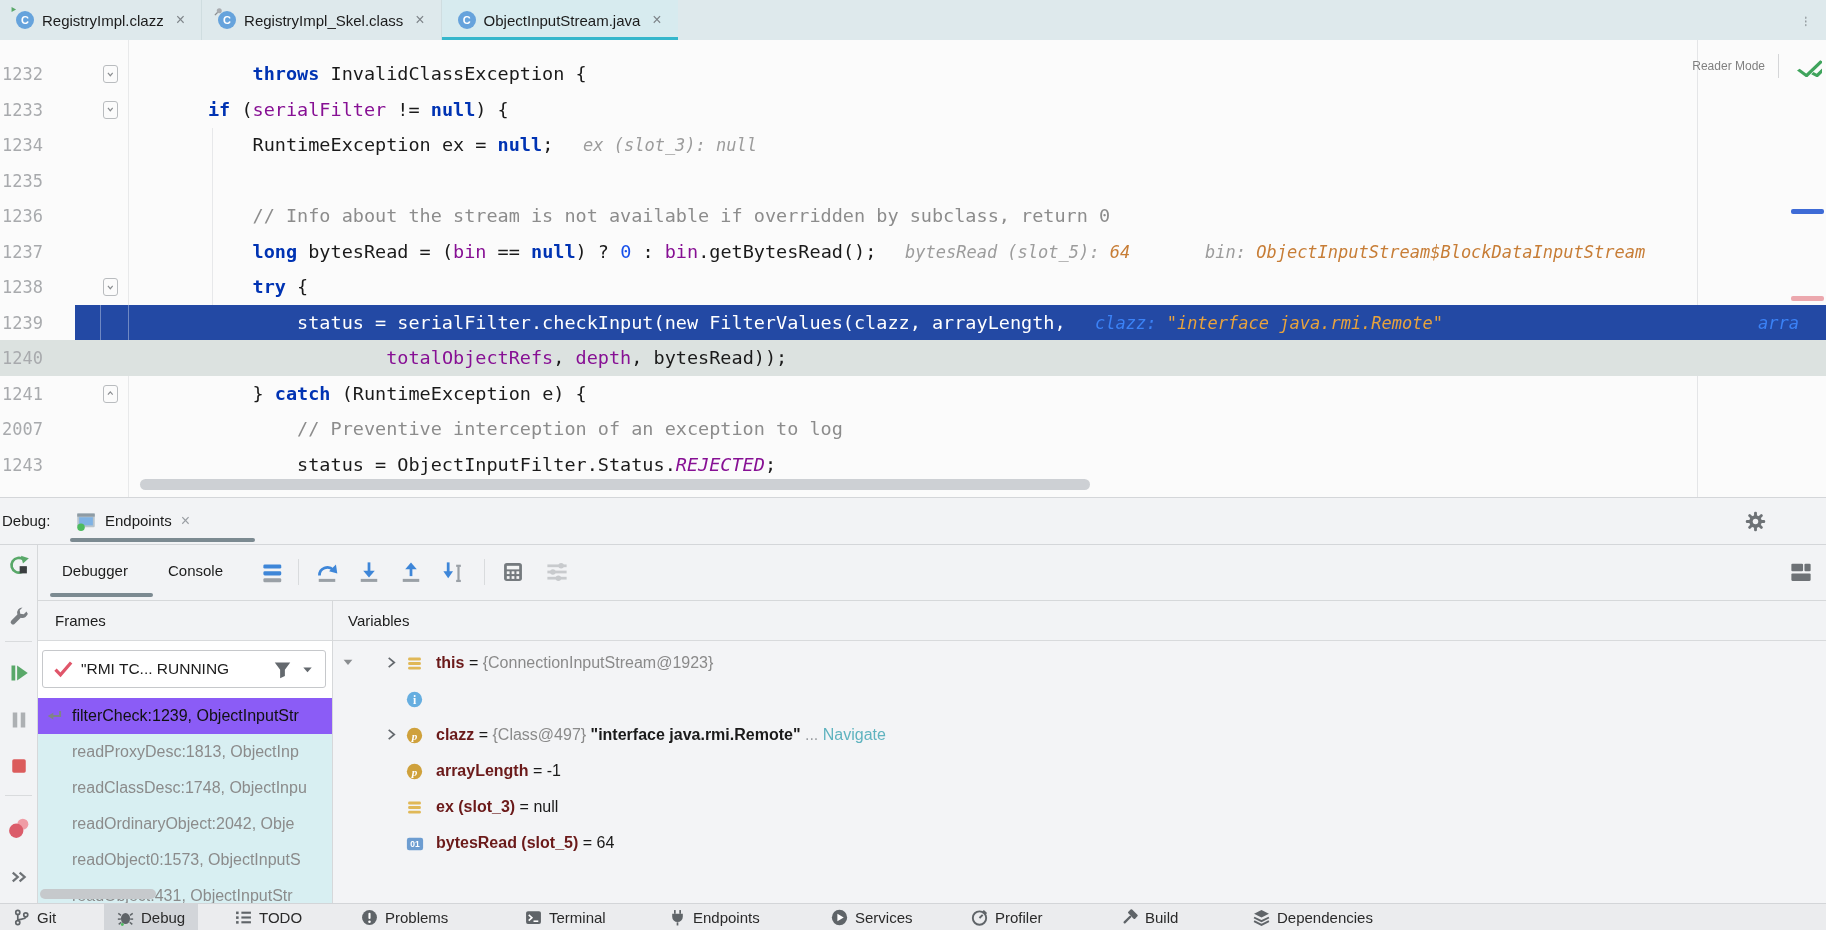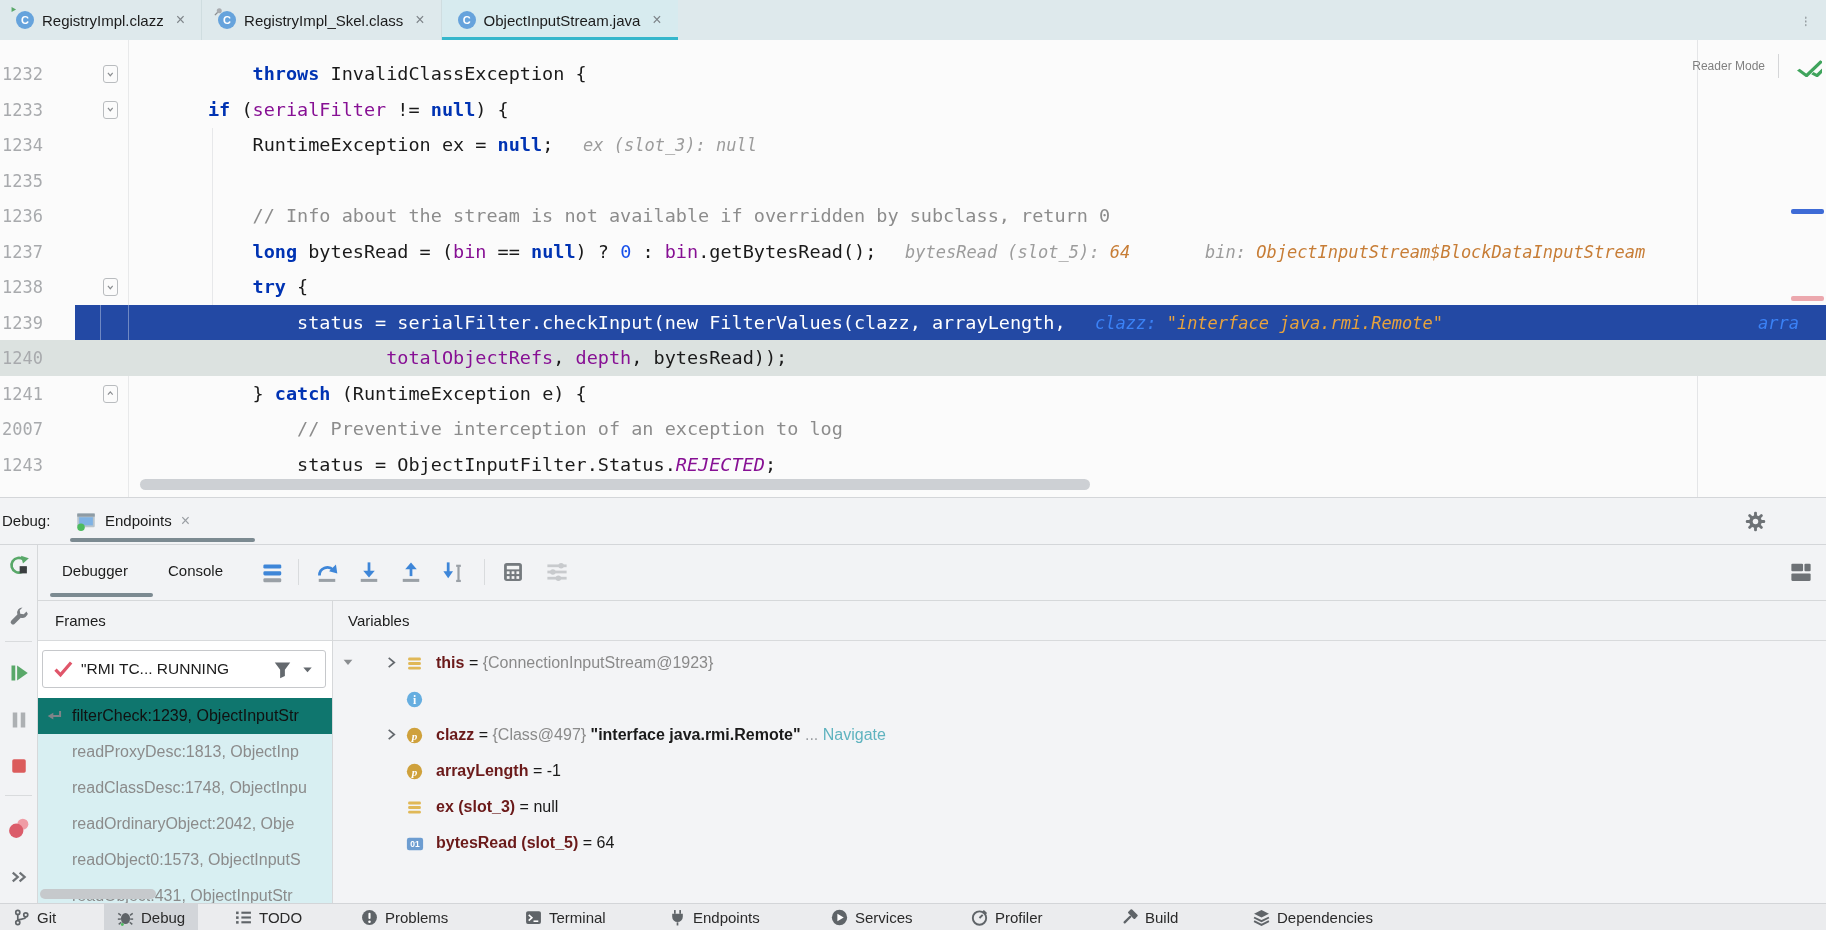--- a/index.html
+++ b/index.html
@@ -63,21 +63,21 @@
             border-bottom:1px solid #D8DADC;box-sizing:border-box}
   .phead{position:absolute;top:0;line-height:39px;font-size:15px;color:#1c1c1c}
   .pdiv{position:absolute;left:332px;top:601px;width:1px;height:302px;background:#D6D8DA}
   
   .frames{position:absolute;left:38px;top:641px;width:294px;height:262px;background:#FFF;overflow:hidden}
   .combo{position:absolute;left:4px;top:9px;width:284px;height:38px;background:#fff;
          border:1px solid #C6C8CB;border-radius:3px;display:flex;align-items:center;gap:8px;padding:0 10px;box-sizing:border-box}
   .combo .tlabel{font-size:15.5px;color:#1c1c1c;flex:1;white-space:nowrap;overflow:hidden}
   .frow{position:absolute;left:0;width:294px;height:36px;line-height:36px;font-size:16px;
         color:#8B8B8B;padding-left:34px;box-sizing:border-box;white-space:nowrap}
-  .frow.sel{background:#0f766e;color:#111}
+  .frow.sel{background:#8b5cf6;color:#111}
   .frow.cy{background:#D8EFF2}
   .frow .ric{position:absolute;left:8px;top:9px;line-height:0}
   .fsb{position:absolute;left:2px;top:248px;width:116px;height:10px;border-radius:5px;background:#C6C9CC}
   
   .vars{position:absolute;left:333px;top:641px;width:1493px;height:262px;background:#F3F4F6;overflow:hidden}
   .vrow{position:absolute;left:12px;width:1493px;height:36px;line-height:36px;font-size:16px;color:#1A1A1A;white-space:nowrap}
   .vrow .chev{position:absolute;left:39px;top:10px;line-height:0}
   .vrow .vic{position:absolute;left:61px;top:10px;line-height:0}
   .vrow .txt{position:absolute;left:91px;top:0}
   .vname{color:#6B1A1A;font-weight:700}

